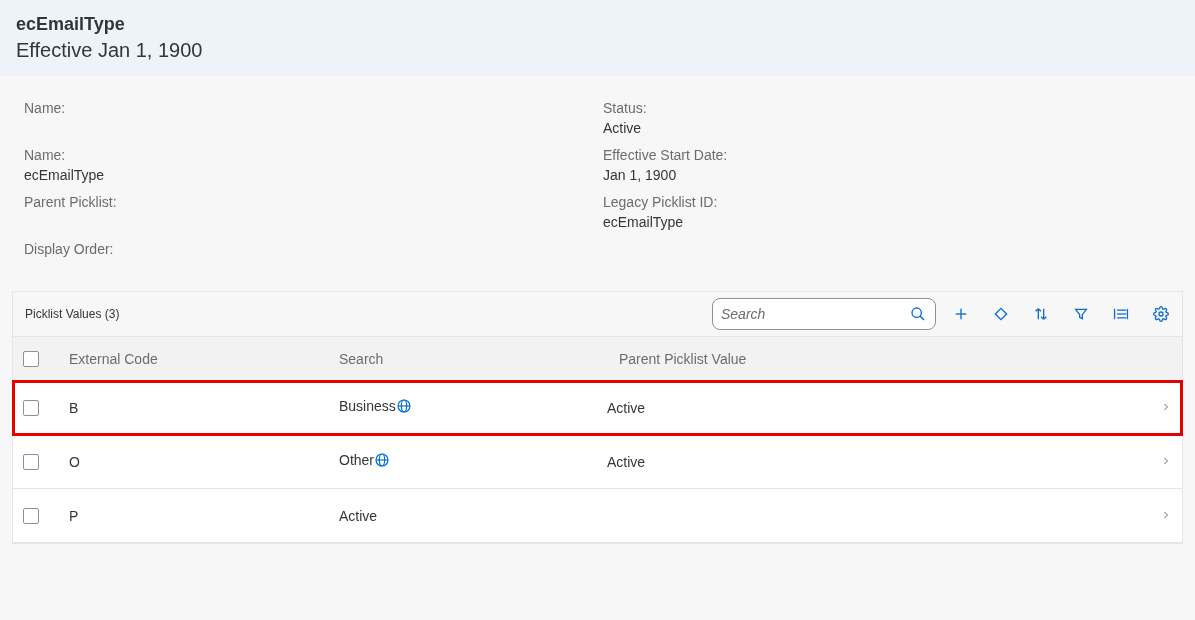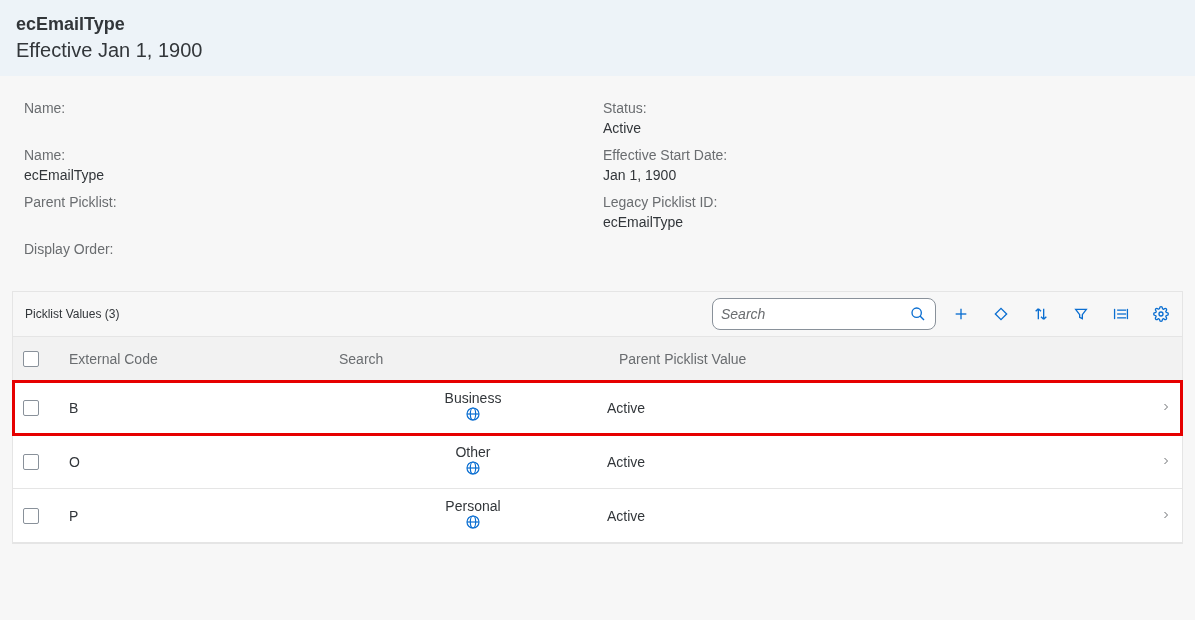--- a/index.html
+++ b/index.html
@@ -126,22 +126,21 @@
   .checkbox {
     width: 16px;
     height: 16px;
     border: 1px solid #89919a;
     border-radius: 2px;
     background: #fff;
     cursor: pointer;
   }
   .label-cell {
     display: flex;
-    align-items: center;
-    flex-direction: column;
+    align-items: flex-start;
   }
   .globe {
     color: #0a6ed1;
   }
   .chev {
     color: #6a6d70;
   }
 </style>
 </head>
 <body>
@@ -295,30 +294,20 @@
               <polyline points="9 6 15 12 9 18"></polyline>
             </svg>
     </div>
   </div>
 
   <div class="row">
     <div class="col-check">
             <div class="checkbox"></div>
           </div>
     <div class="col-ext">P</div>
-    <div class="col-label label-cell">
-      <span>Personal</span>
-      <span class="globe">
-        <svg width="16" height="16" viewBox="0 0 24 24" fill="none" stroke="#0a6ed1" stroke-width="1.8">
-                <circle cx="12" cy="12" r="9"></circle>
-                <ellipse cx="12" cy="12" rx="4" ry="9"></ellipse>
-                <line x1="3" y1="12" x2="21" y2="12"></line>
-              </svg>
-      </span>
-    </div>
     <div class="col-status">Active</div>
     <div class="col-parent"></div>
     <div class="col-chev chev">
       <svg width="12" height="12" viewBox="0 0 24 24" fill="none" stroke="#6a6d70" stroke-width="2">
               <polyline points="9 6 15 12 9 18"></polyline>
             </svg>
     </div>
   </div>
 </div>
 

